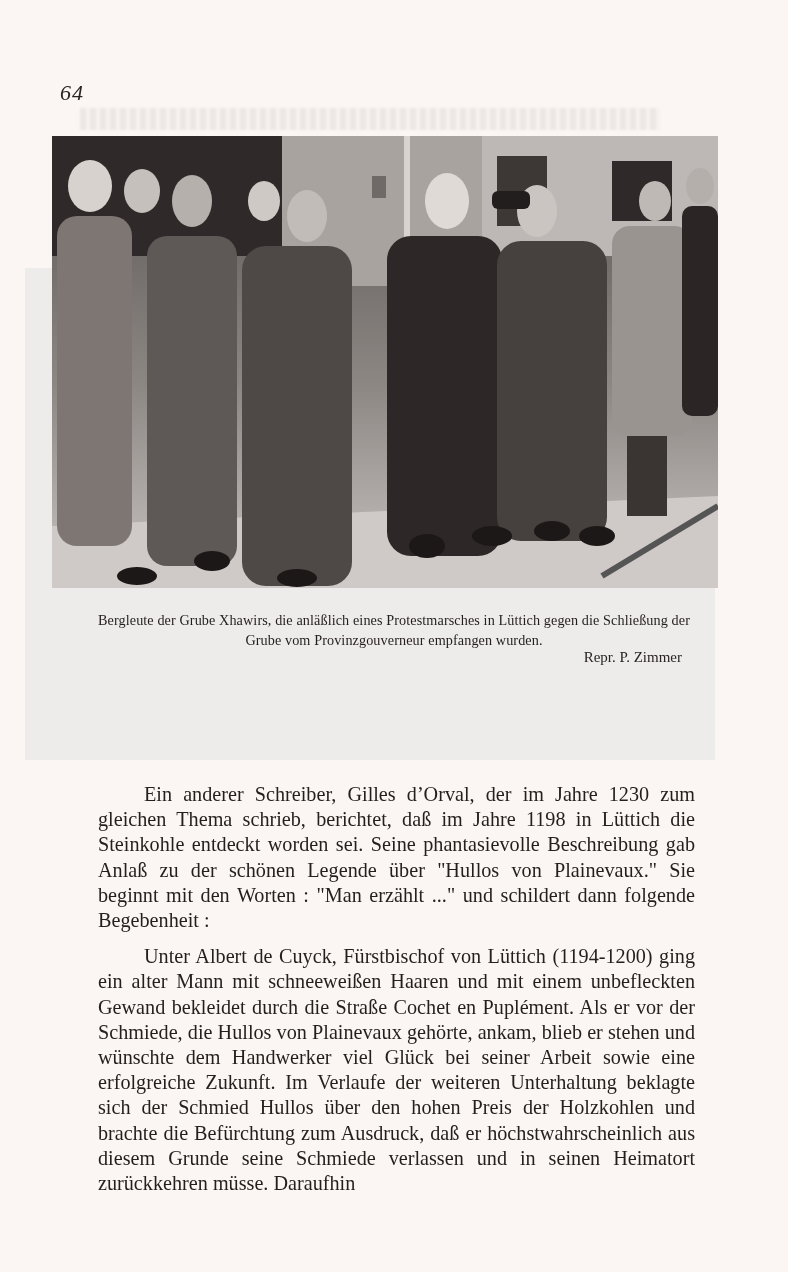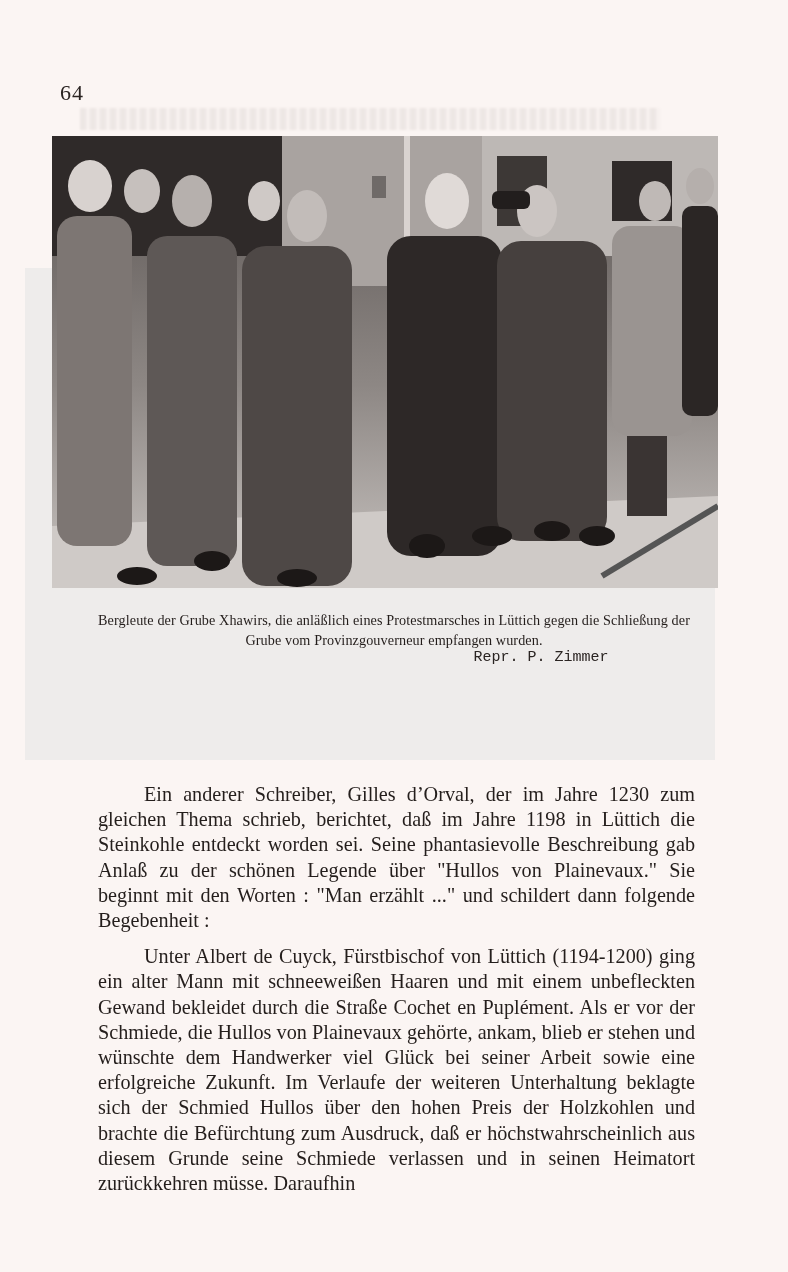--- a/index.html
+++ b/index.html
@@ -13,37 +13,37 @@
     position: absolute; left: 25px; top: 268px; width: 690px; height: 492px;
     background: #eeeceb;
   }
   .ghost-line {
     position: absolute; left: 80px; top: 108px; width: 580px; height: 22px;
     background: repeating-linear-gradient(90deg, rgba(120,110,105,0.10) 0 6px, rgba(120,110,105,0.03) 6px 10px);
     filter: blur(1.2px);
   }
   .page-number {
     position: absolute; left: 60px; top: 80px;
-    font-size: 22px; letter-spacing: 1px; color: #2a2422;
+    font-size: 22px; letter-spacing: 1px; color: #2a2422; font-style: italic;
   }
   .photo {
     position: absolute; left: 52px; top: 136px; width: 666px; height: 452px;
     overflow: hidden;
     background: #8a8482;
   }
   .photo svg { display: block; }
   .caption {
     position: absolute; left: 92px; top: 610px; width: 604px;
     text-align: center; font-weight: normal;
     font-size: 14.2px; line-height: 20px; color: #231d1b;
     letter-spacing: 0.1px;
   }
   .credit {
     position: absolute; left: 400px; top: 649px; width: 282px;
-    text-align: center; font-size: 15px; color: #2a2422; font-family: Liberation Mono, monospace;
+    text-align: right; font-size: 15px; color: #2a2422;
   }
   .body-text {
     position: absolute; left: 98px; top: 766px; width: 597px;
     font-size: 20.2px; line-height: 25.2px; color: #241e1c;
     text-align: justify;
     margin-top: 16px;
   }
   .body-text p { margin: 0 0 11px 0; text-indent: 46px; }
 </style>
 </head>

